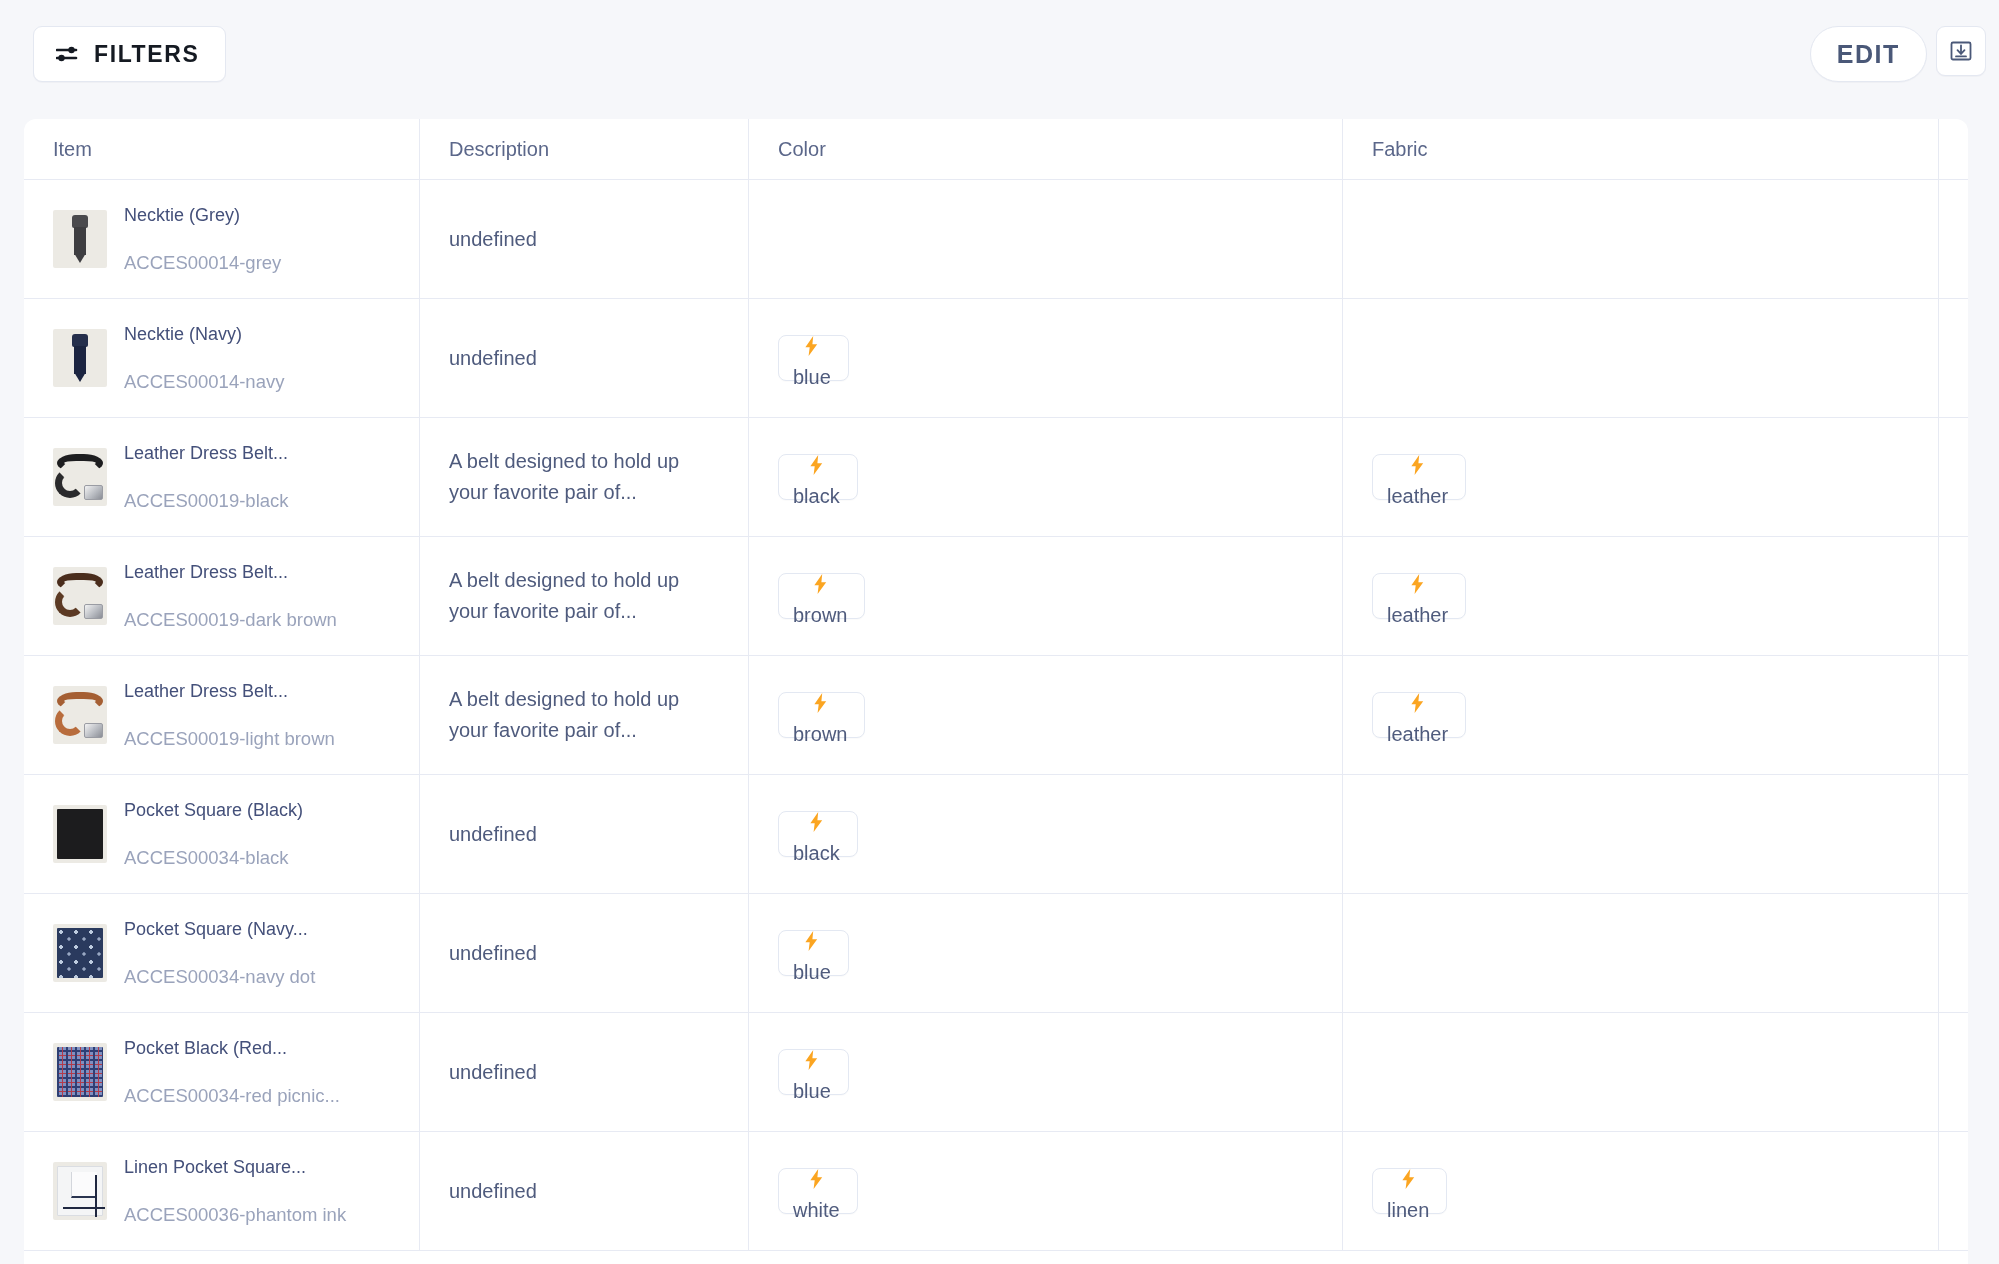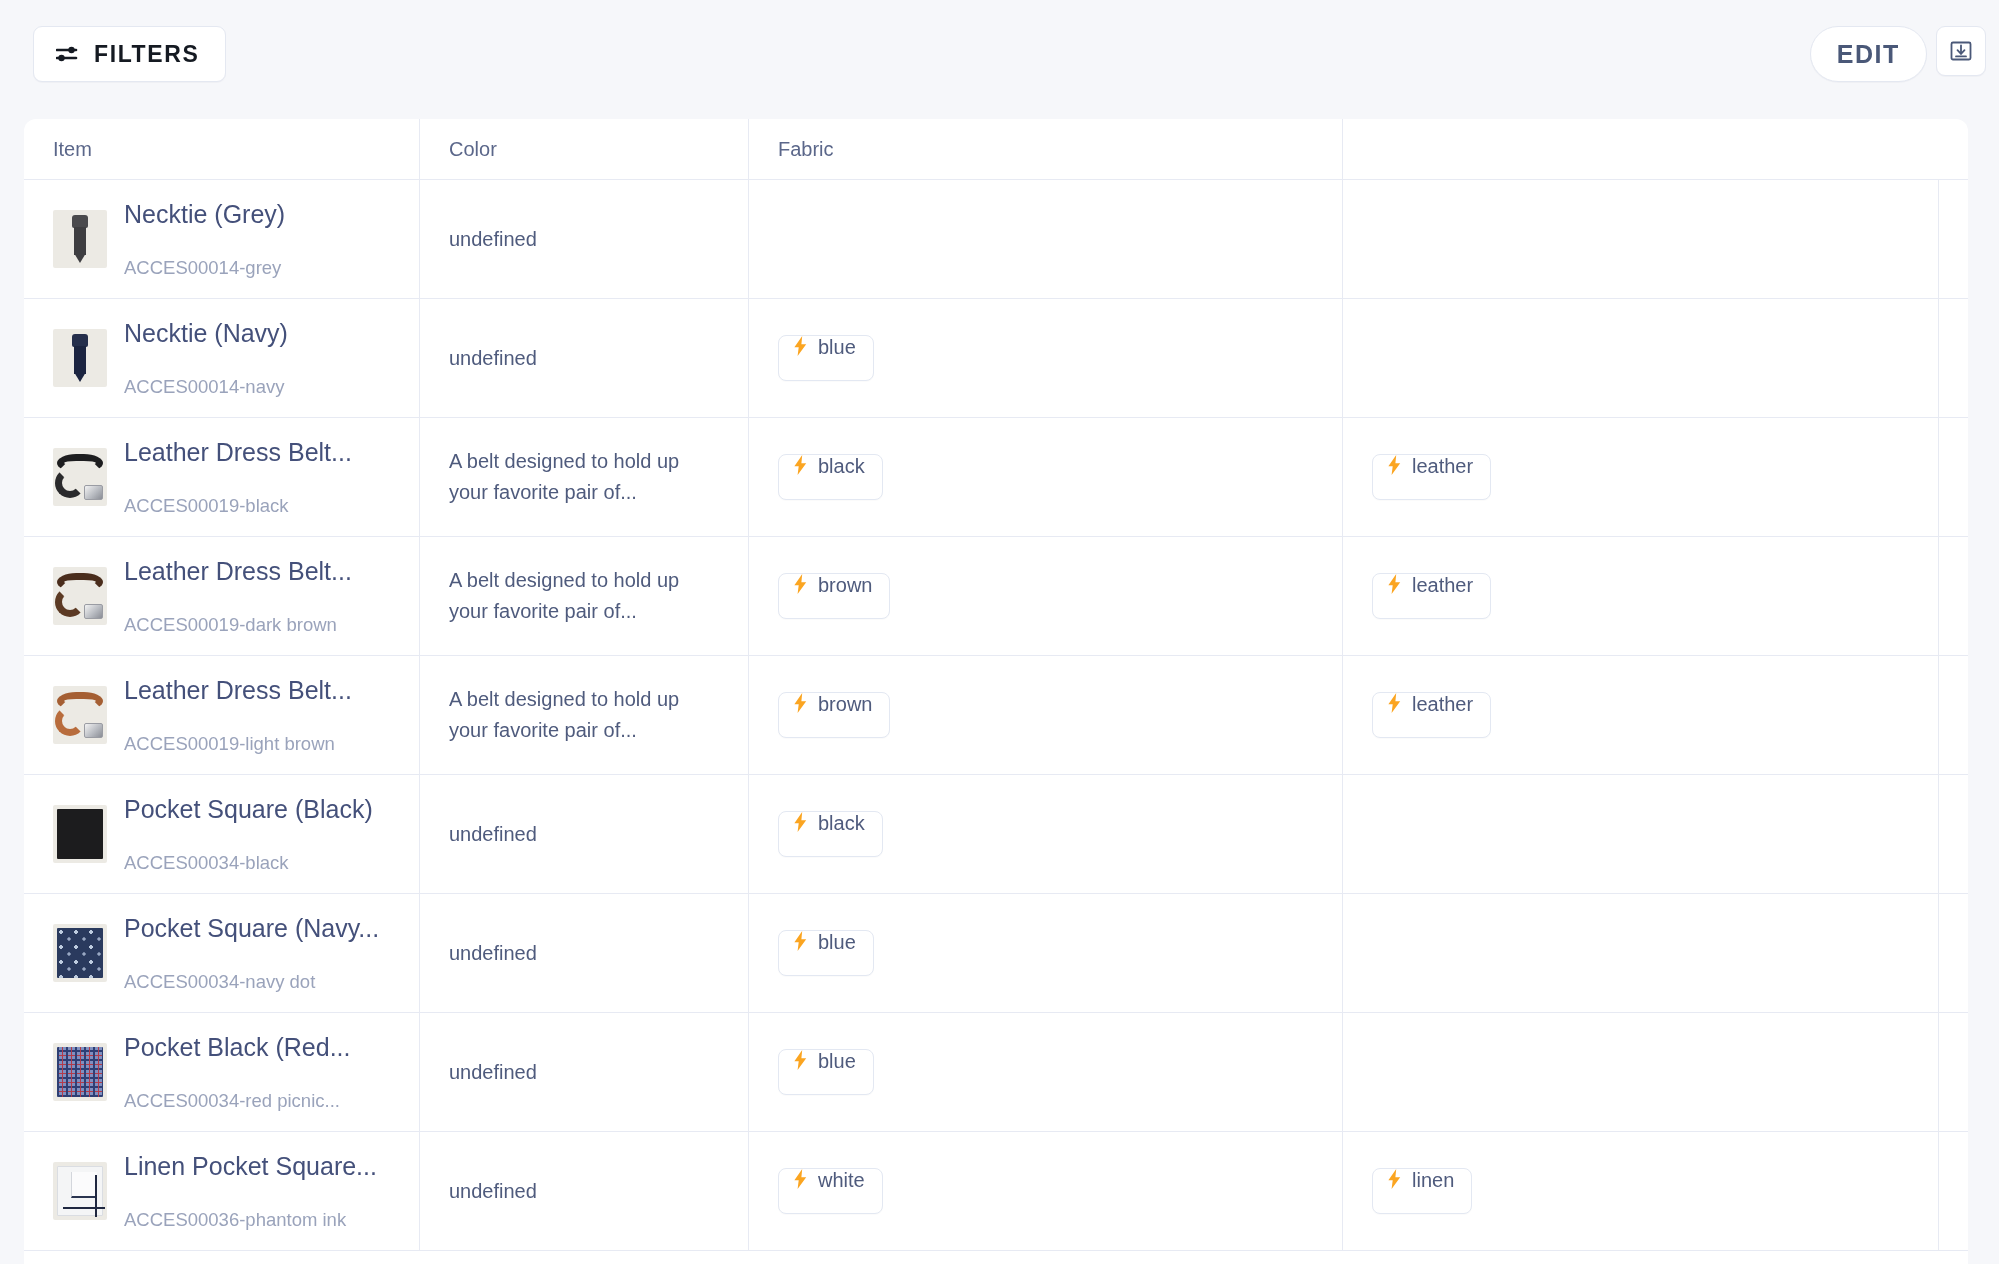--- a/index.html
+++ b/index.html
@@ -143,21 +143,21 @@
     height: 58px;
     flex: 0 0 54px;
     border-radius: 2px;
     position: relative;
     overflow: hidden;
     background: #eceae4;
   }
 
   .item-text { display: flex; flex-direction: column; gap: 3px; min-width: 0; }
   .item-title {
-    font-size: 25px;
+    font-size: 18px;
     color: #44507a;
     line-height: 1.25;
     white-space: nowrap;
   }
   .item-sku {
     font-size: 18.5px;
     color: #9aa3bb;
     line-height: 1.25;
     white-space: nowrap;
     margin-top: 22px;
@@ -167,29 +167,30 @@
   .desc-text {
     font-size: 20px;
     color: #4f5b7d;
     line-height: 1.55;
     max-width: 250px;
   }
 
   
   .chip {
     display: inline-flex;
-    align-items: flex-start;
+    align-items: center;
     gap: 10px;
     height: 46px;
     padding: 0 17px 0 14px;
     background: #ffffff;
     border: 1.5px solid #e3e8f2;
     border-radius: 8px;
     cursor: pointer;
     box-shadow: 0 1px 1px rgba(30,41,59,0.02);
+    flex-direction: column;
   }
   .chip-label {
     font-size: 20px;
     color: #4f5b7d;
     white-space: nowrap;
   }
   .bolt { width: 15px; height: 20px; display: block; }
 
   .empty-cell { }
 
@@ -264,20 +265,21 @@
         <path d="M7 17.4h10" stroke="#4a5878" stroke-width="1.8" stroke-linecap="round"></path>
       </svg>
     </span>
   </div>
 </div>
 
 <div class="table-card">
 
   <div class="grid-row head-row">
     <div class="head-cell">Item</div>
+    <div class="head-cell">Description</div>
     <div class="head-cell">Color</div>
     <div class="head-cell">Fabric</div>
     <div class="head-cell"></div>
   </div>
 
   <div id="table-body">
       <div class="grid-row body-row">
         <div class="cell item-cell">
           <span class="thumb">
             <div class="tie">

